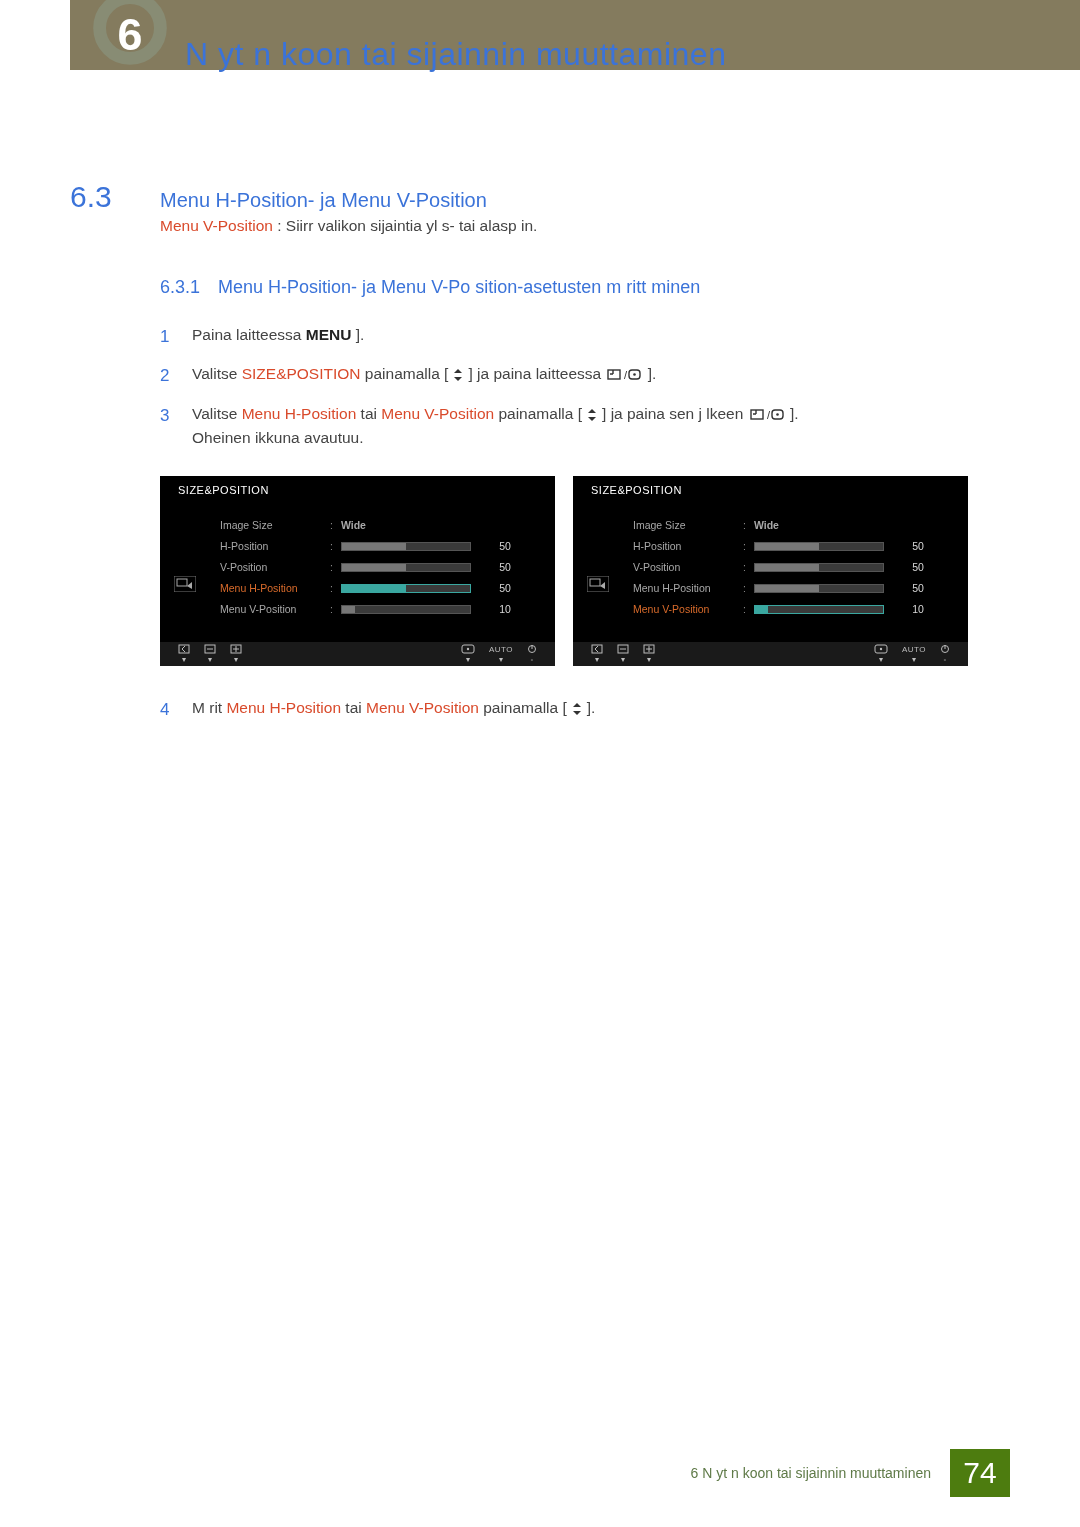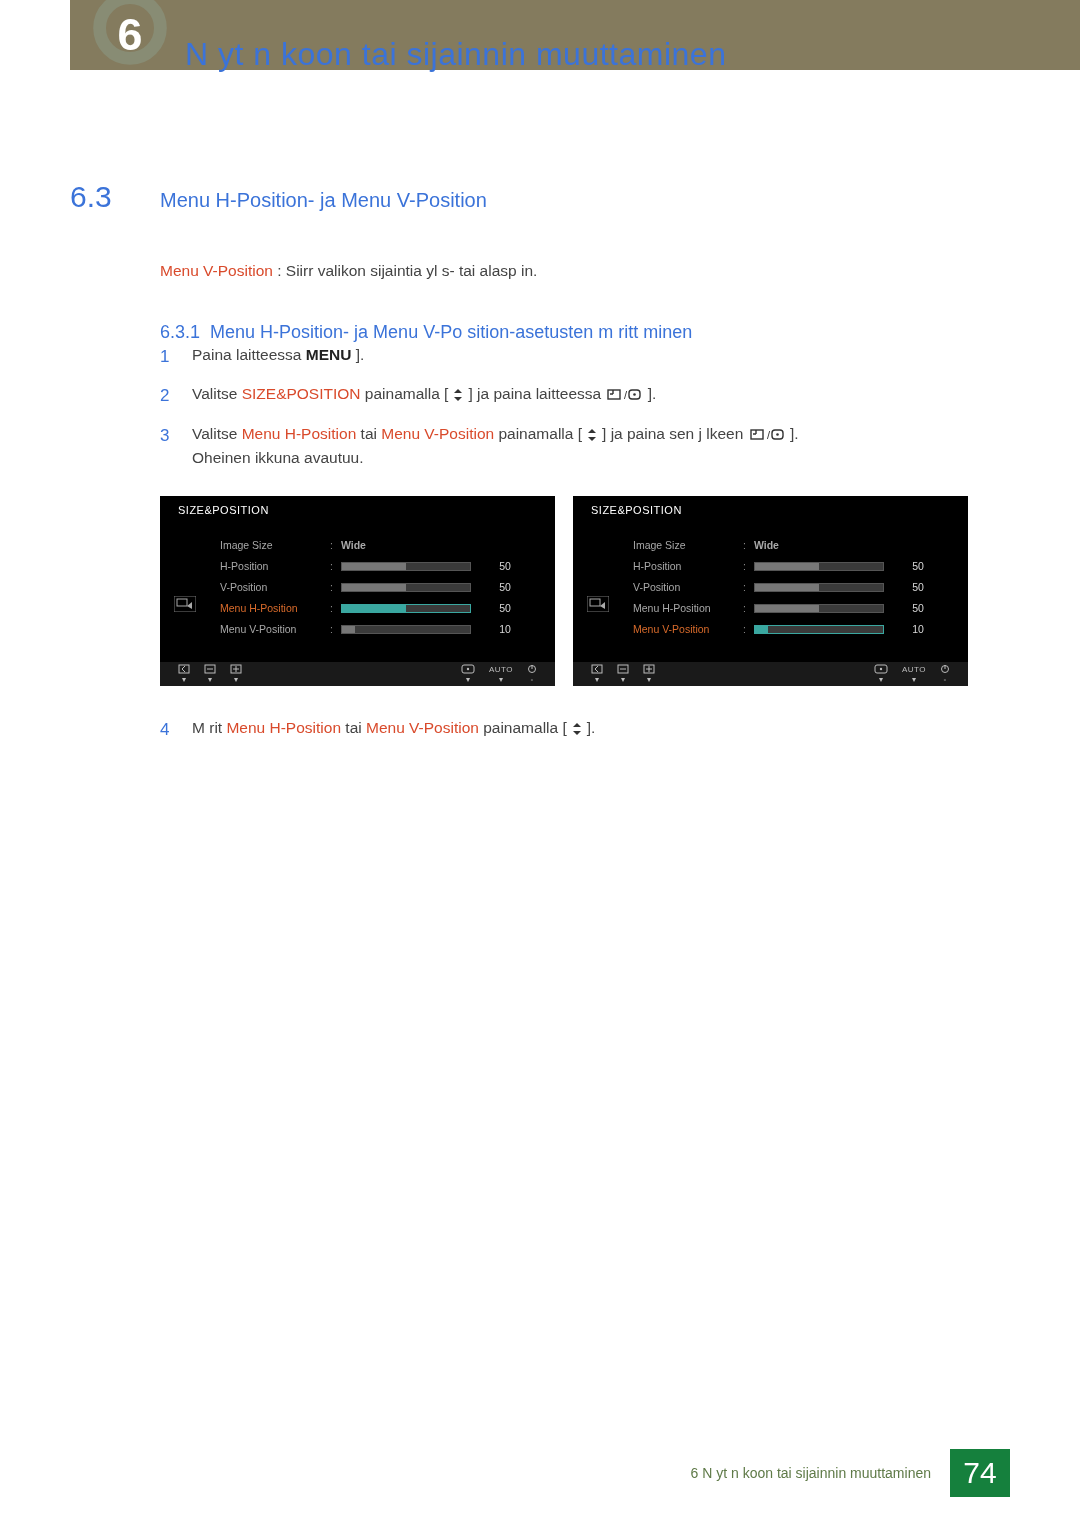--- a/index.html
+++ b/index.html
@@ -3,27 +3,27 @@
 <meta charset="utf-8">
 <style>
   * { margin:0; padding:0; box-sizing:border-box; }
   body { font-family: Arial, Helvetica, sans-serif; background:#fff; color:#333; width:1080px; }
   .page { width:1080px; height:1527px; position:relative; background:#fff; }
   .top-band { position:absolute; top:0; left:70px; right:0; height:70px; background:#847b5e; }
   .chapter-icon { position:absolute; top:0; left:80px; width:100px; height:80px;}
   .chapter-icon svg { width:100%; height:100%; }
   .chapter-title { position:absolute; top:36px; left:185px; font-size:32px; color:#3b73d9; letter-spacing:.5px;}
   .content { position:absolute; top:180px; left:70px; right:70px; }
-  .sec-row { display:flex; gap:20px; align-items:baseline; margin-bottom:45px;}
+  .sec-row { display:flex; gap:20px; align-items:baseline; }
   .sec-num { font-size:30px; color:#3b73d9; width:70px;}
   .sec-title { font-size:20px; color:#3b73d9; }
   .desc-block { margin-left:90px; font-size:15.5px; line-height:1.5; color:#444;}
   .desc-block p { margin-bottom:22px;}
   .red { color:#d94a2b; }
-  .subsec-row { display:flex; gap:10px; align-items:flex-start; margin-left:90px; margin-top:40px; }
+  .subsec-row { display:flex; gap:18px; align-items:flex-start; margin-left:90px; margin-top:40px; margin-bottom:25px;}
   .subsec-num { font-size:18px; color:#3b73d9; }
   .subsec-title { font-size:18px; color:#3b73d9; }
   .steps { margin-left:90px;}
   .step { display:flex; gap:18px; font-size:15.5px; color:#444; margin-bottom:12px; line-height:1.6;}
   .step-num { color:#3b73d9; font-size:17px; width:14px; flex-shrink:0;}
   .step-body { flex:1;}
   .bold { font-weight:bold; color:#222;}
   .inline-icon { display:inline-block; vertical-align:middle; margin:0 2px;}
   .inline-icon svg { display:block;}
   .osd-wrap { display:flex; gap:18px; margin:25px 0 30px 90px;}
@@ -43,21 +43,21 @@
   .osd-bar.sel { border-color:#3aa7a0;}
   .osd-bar.sel .osd-bar-fill{ background:#3aa7a0;}
   .osd-bar-val { color:#d8d8d8; font-size:10.5px; width:22px; text-align:right;}
   .osd-bottom { position:absolute; bottom:0; left:0; right:0; height:24px; background:#1a1a1a; display:flex; align-items:center; justify-content:space-between; padding:0 18px;}
   .osd-bottom-group { display:flex; gap:14px; align-items:center;}
   .osd-btn { display:flex; flex-direction:column; align-items:center; gap:1px;}
   .osd-btn-label { color:#bdbdbd; font-size:8px; letter-spacing:.5px;}
   .osd-btn-arrow { color:#bdbdbd; font-size:8px;}
   .footer { position:absolute; bottom:30px; left:70px; right:70px; display:flex; justify-content:flex-end; align-items:center; gap:1px;}
   .footer-text { font-size:14px; color:#5f7a48; padding:8px 18px;}
-  .footer-page { background:#15803d; color:#fff; font-size:30px; width:60px; height:48px; display:flex; align-items:center; justify-content:center;}
+  .footer-page { background:#4d7c0f; color:#fff; font-size:30px; width:60px; height:48px; display:flex; align-items:center; justify-content:center;}
 </style>
 </head>
 <body>
 
 <div class="page">
   <div class="top-band"></div>
   <div class="chapter-icon">
     <svg viewBox="0 0 100 100">
       <circle cx="50" cy="35" r="38" fill="none" stroke="#888c74" stroke-width="16"></circle>
       <text x="50" y="62" text-anchor="middle" font-size="56" font-weight="bold" fill="#fff" font-family="Arial">6</text>

